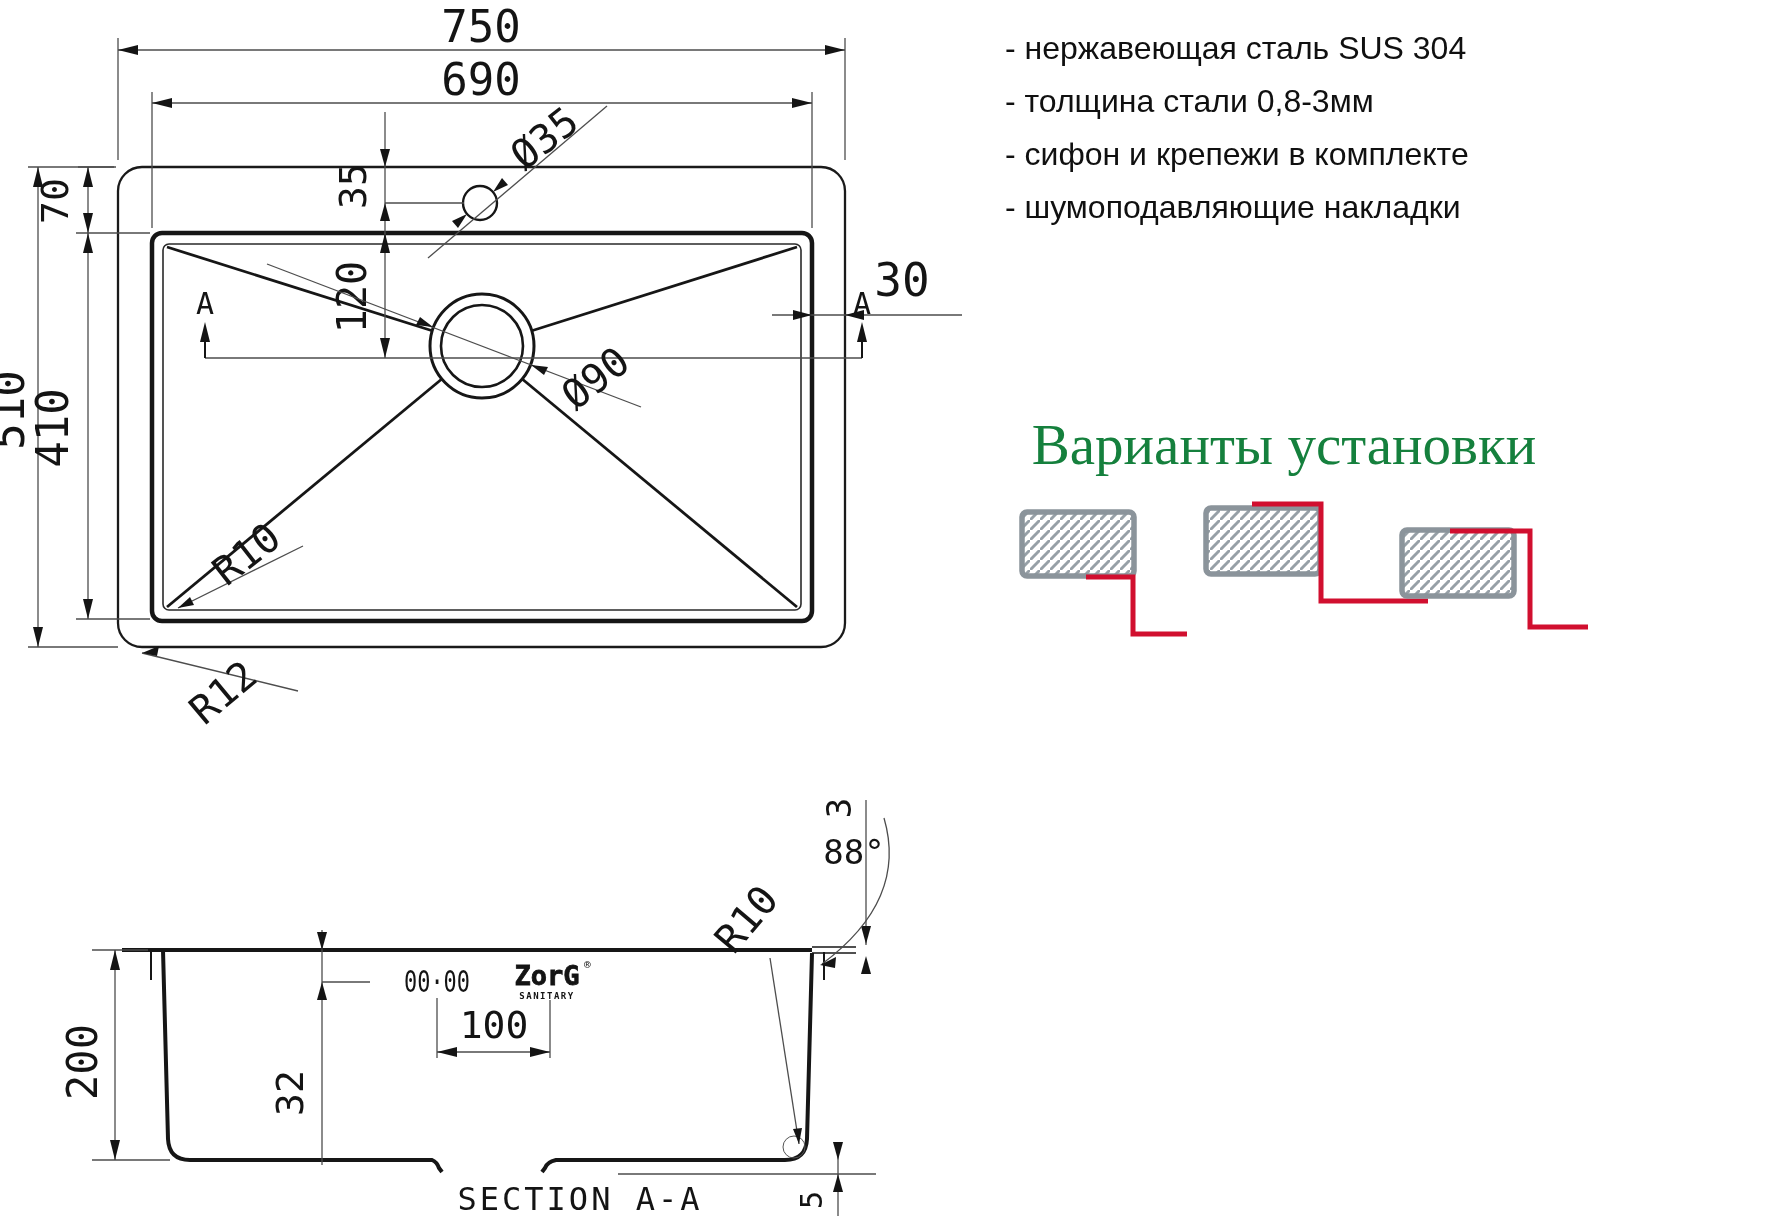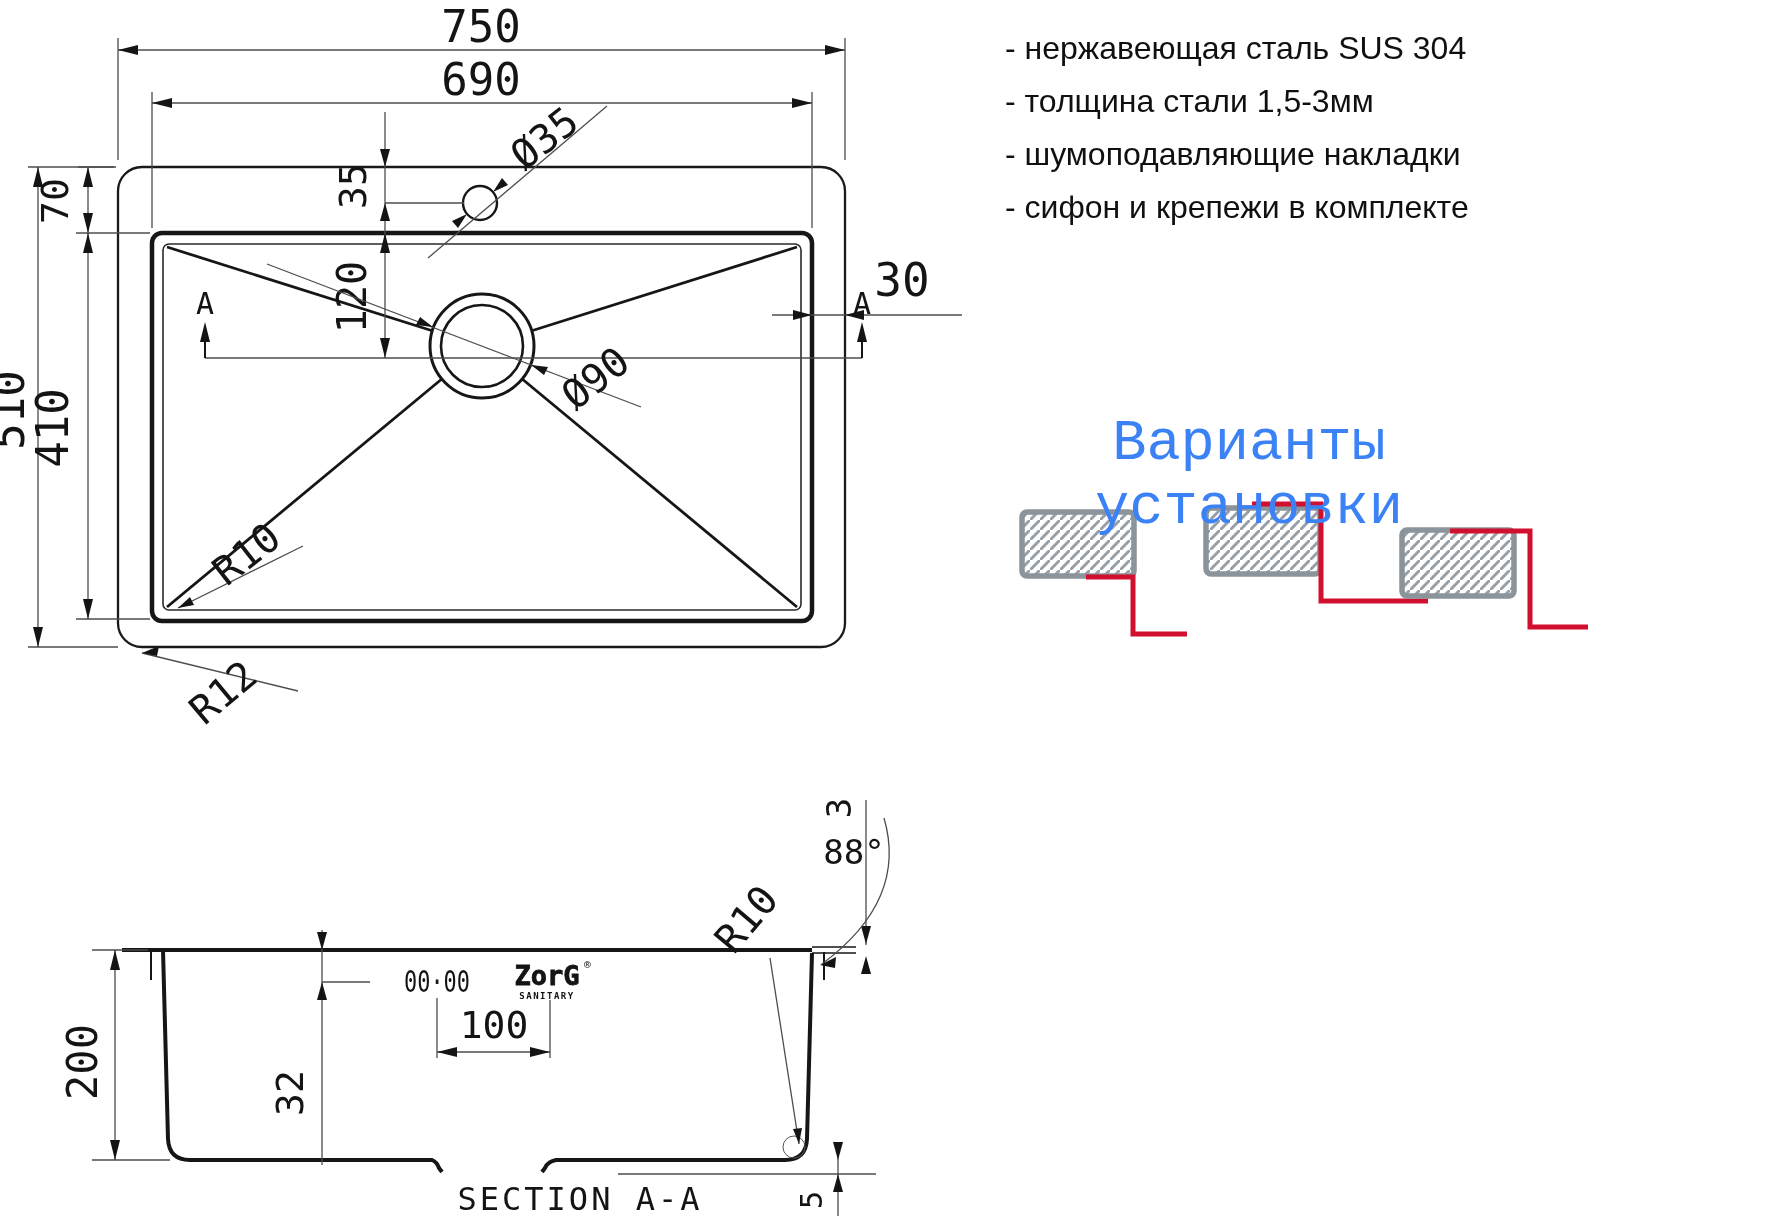--- a/index.html
+++ b/index.html
@@ -1,23 +1,23 @@
 <!DOCTYPE html>
 <html><head>
 <meta charset="utf-8">
 <style>
   html,body{margin:0;padding:0;background:#ffffff;}
   body{width:1780px;height:1221px;position:relative;overflow:hidden;
        font-family:"Liberation Sans",sans-serif;color:#141414;}
   #drawing{position:absolute;left:0;top:0;}
   .specs{position:absolute;left:1005px;top:22px;width:600px;
          font-size:32px;line-height:53px;color:#101010;}
-  .install-heading{position:absolute;left:959px;top:412px;width:580px;
-         text-align:center;font-family:Liberation Mono, monospace;
-         font-size:57px;color:#3b82f6;}
+  .install-heading{position:absolute;left:994px;top:412px;width:580px;
+         text-align:center;font-family:Liberation Serif, serif;
+         font-size:57px;color:#15803d;}
   svg text{font-family:"DejaVu Sans Mono",monospace;fill:#141414;}
   .thin{stroke:#4d4d4d;stroke-width:1.3;fill:none;}
   .thick{stroke:#161616;stroke-width:4;fill:none;}
   .med{stroke:#1a1a1a;stroke-width:2.3;fill:none;}
   .arrow{fill:#141414;stroke:none;}
 </style>
 </head>
 <body>
 
 <svg id="drawing" width="1780" height="1221" viewBox="0 0 1780 1221">
@@ -231,18 +231,18 @@
     </g>
     <g>
       <rect x="1402" y="530" width="112" height="66" rx="5" fill="url(#hatch)" stroke="#8b949b" stroke-width="5.5"></rect>
       <path d="M1450,531 H1530 V627 H1588" fill="none" stroke="#d10f2f" stroke-width="5"></path>
     </g>
   </g>
 </svg>
 
 <div class="specs">
   <div>- нержавеющая сталь SUS 304</div>
-  <div>- толщина стали 1,5-3мм</div>
+  <div>- толщина стали 0,8-3мм</div>
+  <div>- сифон и крепежи в комплекте</div>
   <div>- шумоподавляющие накладки</div>
-  <div>- сифон и крепежи в комплекте</div>
 </div>
 
 <div class="install-heading">Варианты установки</div>
 
 </body></html>

